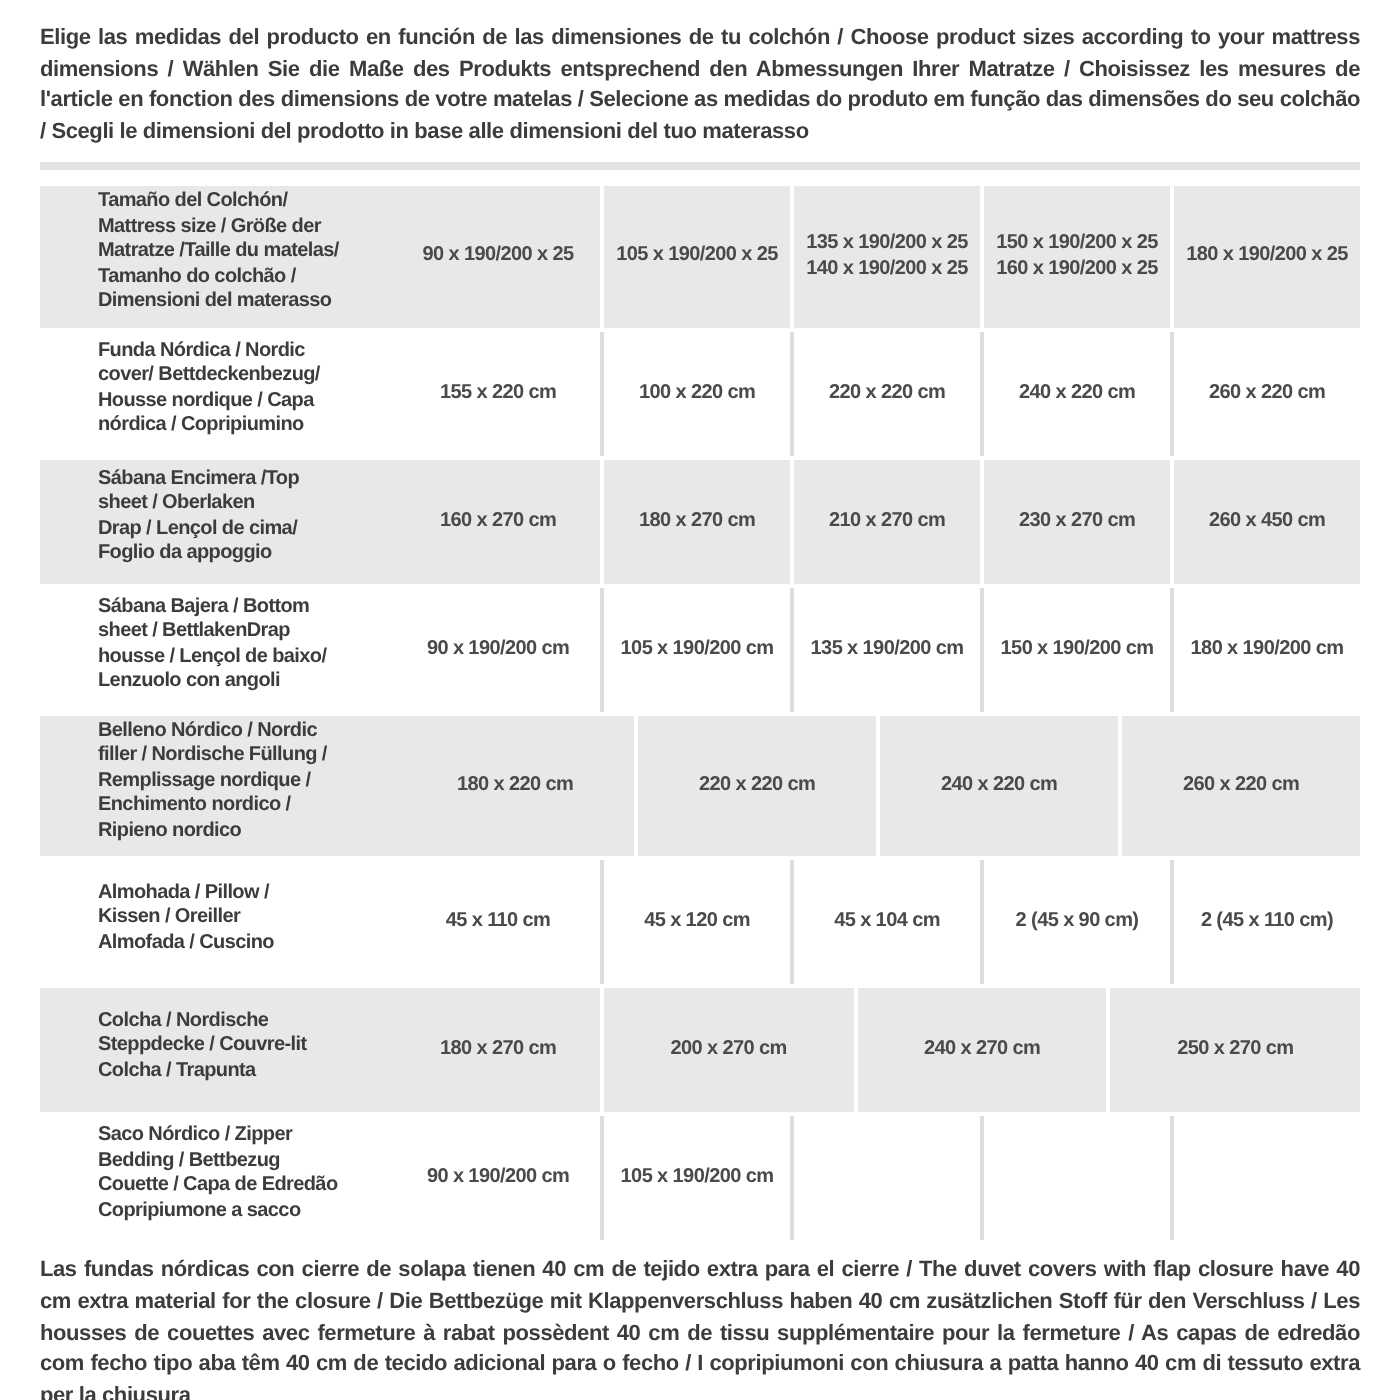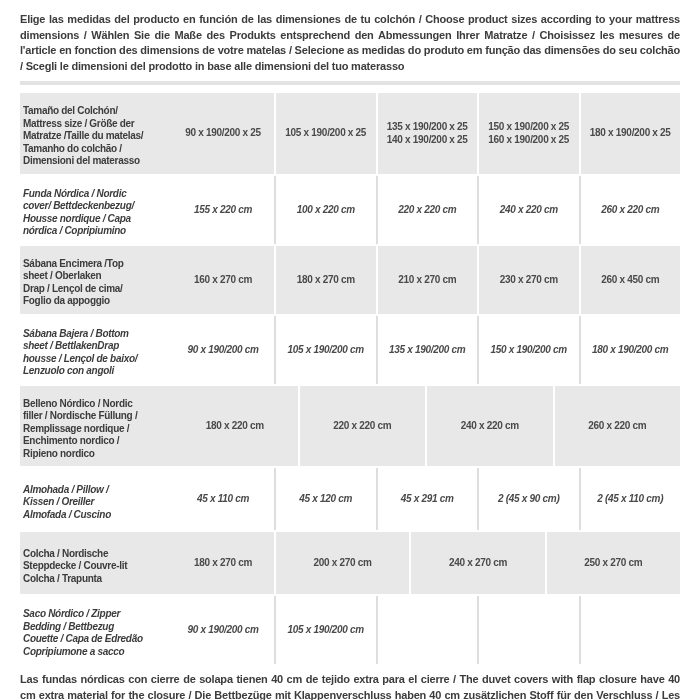--- a/index.html
+++ b/index.html
@@ -34,38 +34,39 @@
     background: #e3e3e3;
     margin-bottom: 8px;
   }
   .row {
     display: flex;
     align-items: stretch;
     min-height: 62px;
   }
   .row + .row { margin-top: 2px; }
   .row.gray { background: #e8e8e8; }
-  .row.white { background: #ffffff; font-style: italic; }
+  .row.white { background: #ffffff; }
   .cell {
     box-sizing: border-box;
     display: flex;
     align-items: center;
     white-space: pre-line;
     color: #4a4a4a;
     font-weight: bold;
     font-size: 10px;
     letter-spacing: -0.3px;
     line-height: 1.25;
   }
   .cell.label {
     width: 152px;
-    padding: 12px 2px 6px 3px;
+    padding: 2px 2px 6px 3px;
     justify-content: flex-start;
     text-align: left;
     color: #3c3c3c;
+    margin-left: 26px;
   }
   .cell.value {
     justify-content: center;
     text-align: center;
     padding: 4px 2px;
   }
   .cell.value.v1 { width: 102px; }
   .cell.value:not(.v1) { flex: 1; }
   
   .cell.value + .cell.value { border-left: 2px solid #dedede; }
@@ -144,21 +145,21 @@
       <div class="cell value">240 x 220 cm</div>
       <div class="cell value">260 x 220 cm</div>
     </div>
 
     <div class="row white">
       <div class="cell label">Almohada / Pillow /
 Kissen / Oreiller
 Almofada / Cuscino</div>
       <div class="cell value v1">45 x 110 cm</div>
       <div class="cell value">45 x 120 cm</div>
-      <div class="cell value">45 x 291 cm</div>
+      <div class="cell value">45 x 104 cm</div>
       <div class="cell value">2 (45 x 90 cm)</div>
       <div class="cell value">2 (45 x 110 cm)</div>
     </div>
 
     <div class="row gray">
       <div class="cell label">Colcha / Nordische
 Steppdecke / Couvre-lit
 Colcha / Trapunta</div>
       <div class="cell value v1">180 x 270 cm</div>
       <div class="cell value">200 x 270 cm</div>

